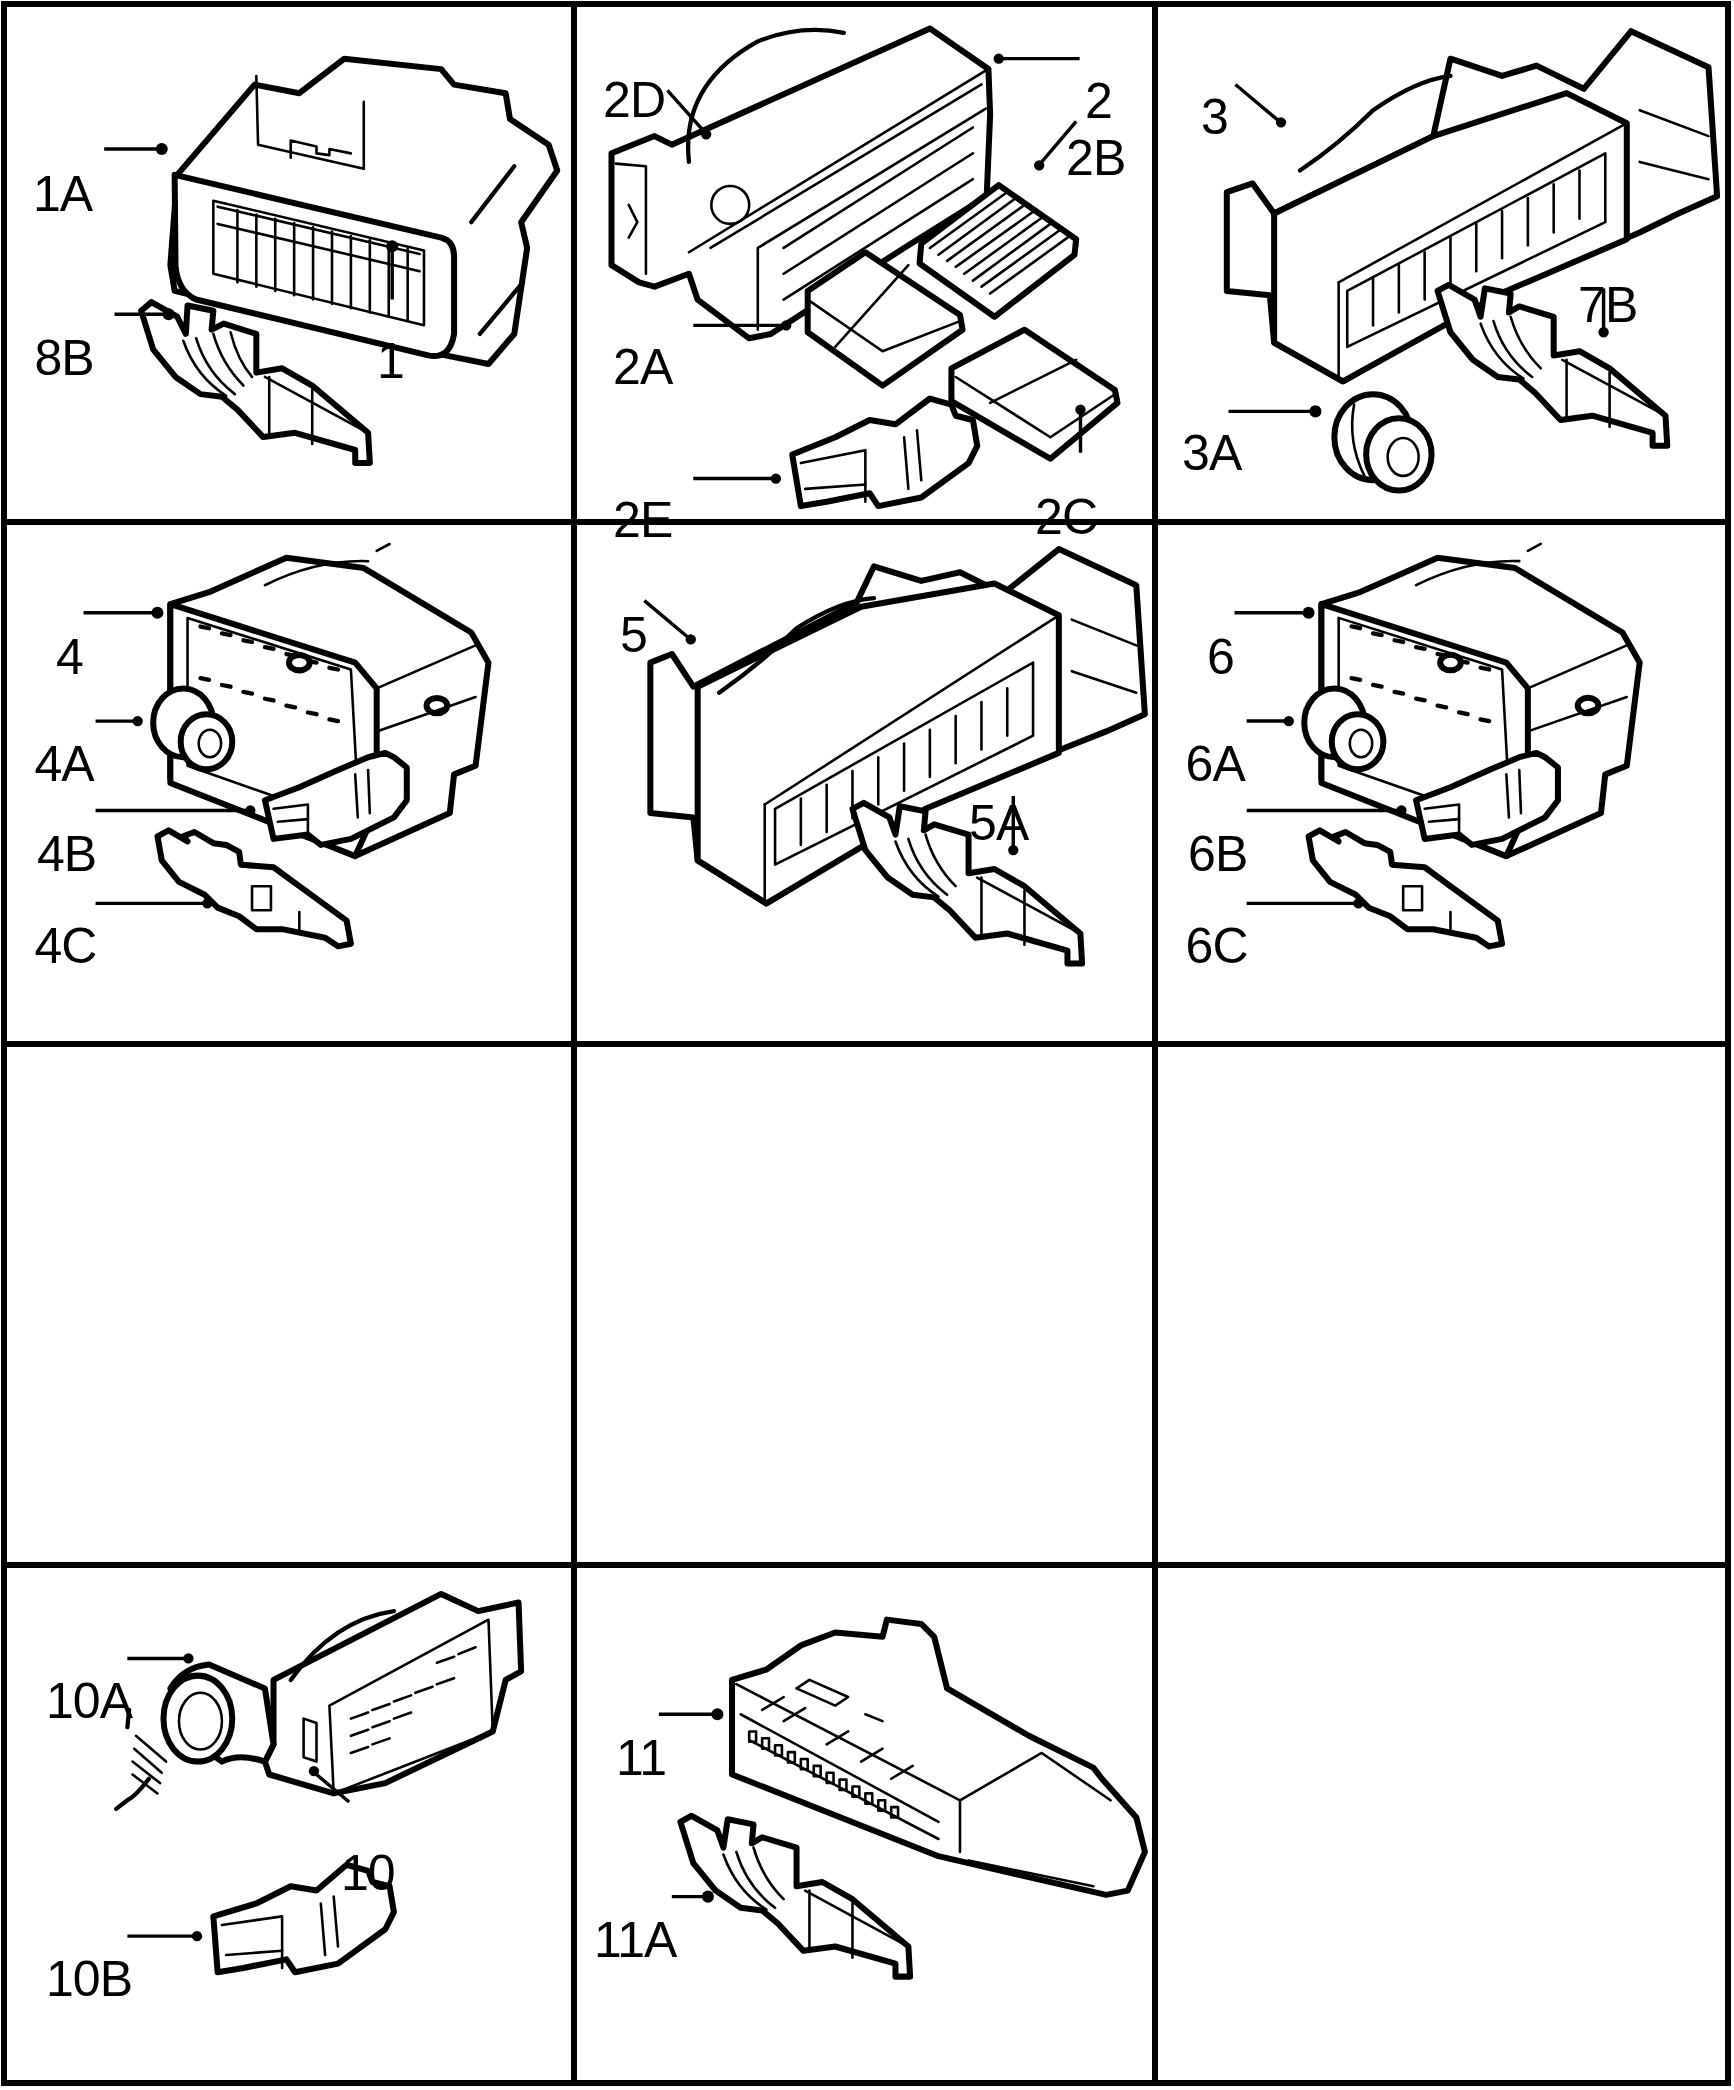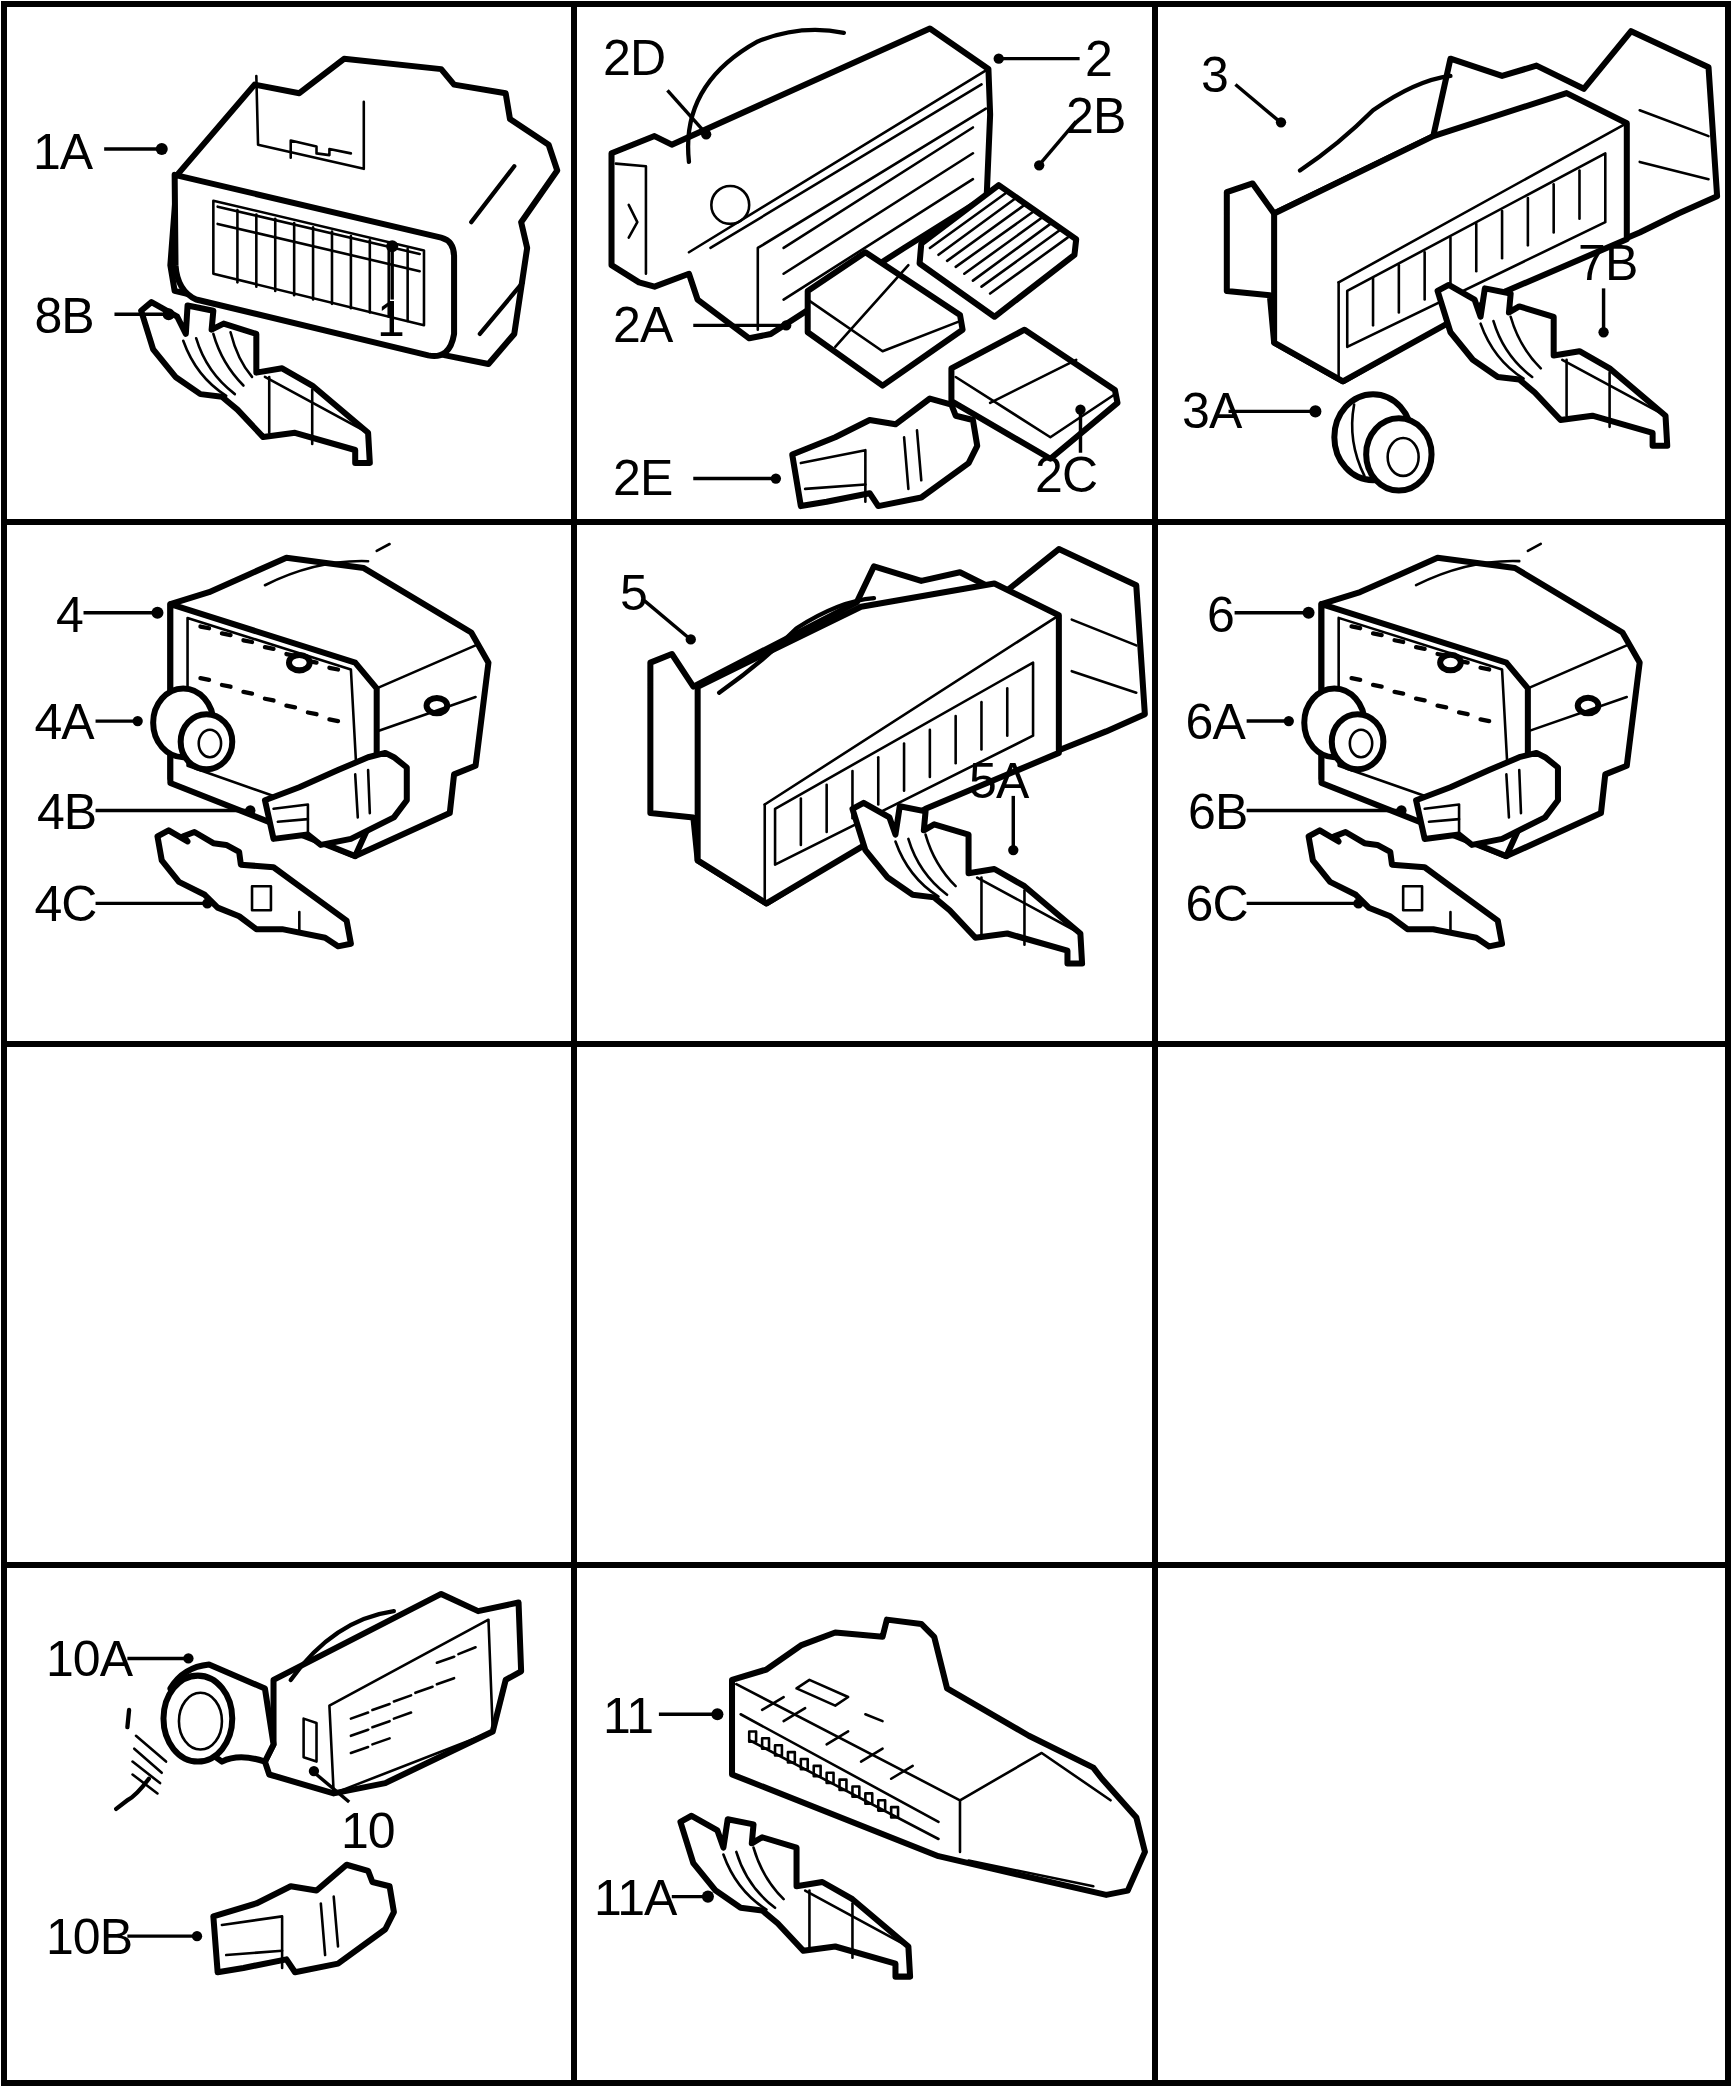--- a/index.html
+++ b/index.html
@@ -3,21 +3,21 @@
   <meta charset="utf-8">
   <style>
     html, body { margin: 0; padding: 0; background: #ffffff; }
     body { width: 1735px; height: 2091px; position: relative; overflow: hidden; font-family: "Liberation Sans", "DejaVu Sans", sans-serif; }
     #sheet { position: absolute; left: 0; top: 0; width: 1735px; height: 2091px; }
     .frame { position: absolute; left: 0.9px; top: 0.9px; width: 1730px; height: 2085px; border: 6px solid #000; box-sizing: border-box; }
     .vline { position: absolute; top: 0.9px; width: 6px; height: 2085px; background: #000; }
     .hline { position: absolute; left: 0.9px; width: 1730px; height: 6px; background: #000; }
     .cell { position: absolute; }
     .cell svg { position: absolute; left: 0; top: 0; overflow: visible; }
-    .lbl { position: absolute; font-size: 50px; line-height: 1; color: #000; white-space: nowrap; letter-spacing: -0.9px; }
+    .lbl { position: absolute; font-size: 50px; line-height: 1; color: #000; white-space: nowrap; letter-spacing: -0.9px; margin-top: 42px; }
     .footer { position: absolute; font-size: 38px; color: #000; white-space: nowrap; letter-spacing: -0.4px; }
     .part { fill: #fff; stroke: #000; stroke-width: 7; stroke-linejoin: round; stroke-linecap: round; }
     .thin { fill: none; stroke: #000; stroke-width: 3; stroke-linejoin: round; stroke-linecap: round; }
     .med { fill: none; stroke: #000; stroke-width: 5; stroke-linejoin: round; stroke-linecap: round; }
     .lead { stroke: #000; stroke-width: 4; }
     .dot { fill: #000; }
   </style>
 </head>
 <body>
 
@@ -426,19 +426,19 @@
       <path class="part" d="M120,295 L133,288 L163,305 L170,325 L175,292 L205,298 L203,320 L215,313 L255,325 L255,370 L285,365 L320,385 L385,440 L387,475 L370,475 L370,460 L300,440 L263,445 L233,413 L215,398 L190,395 L161,375 L135,343 Z"></path>
       <path class="thin" d="M170,333 Q185,375 220,397"></path>
         <path class="thin" d="M185,330 Q197,370 230,395"></path>
       <path class="thin" d="M205,325 Q215,360 240,385"></path>
       <path class="thin" d="M270,375 L270,440"></path>
         <path class="thin" d="M320,390 L320,453"></path>
       <path class="thin" d="M265,375 L385,440"></path>
       <line class="lead" x1="110" y1="382" x2="150" y2="382"></line>
       <circle class="dot" cx="152" cy="382" r="7"></circle>
     </svg>
-    <div class="lbl" style="left:26px;top:123px">11</div>
+    <div class="lbl" style="left:39px;top:123px">11</div>
     <div class="lbl" style="left:17px;top:305px">11A</div>
   </div>
 
 
 </div>
 
 
 </body></html>

